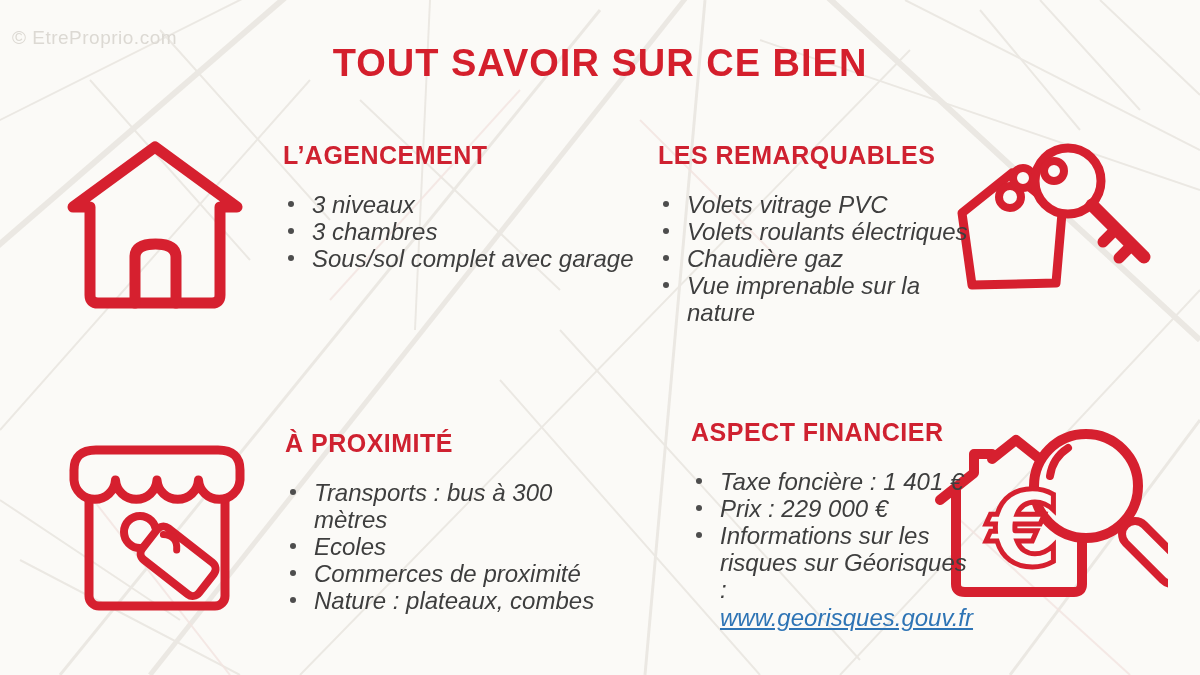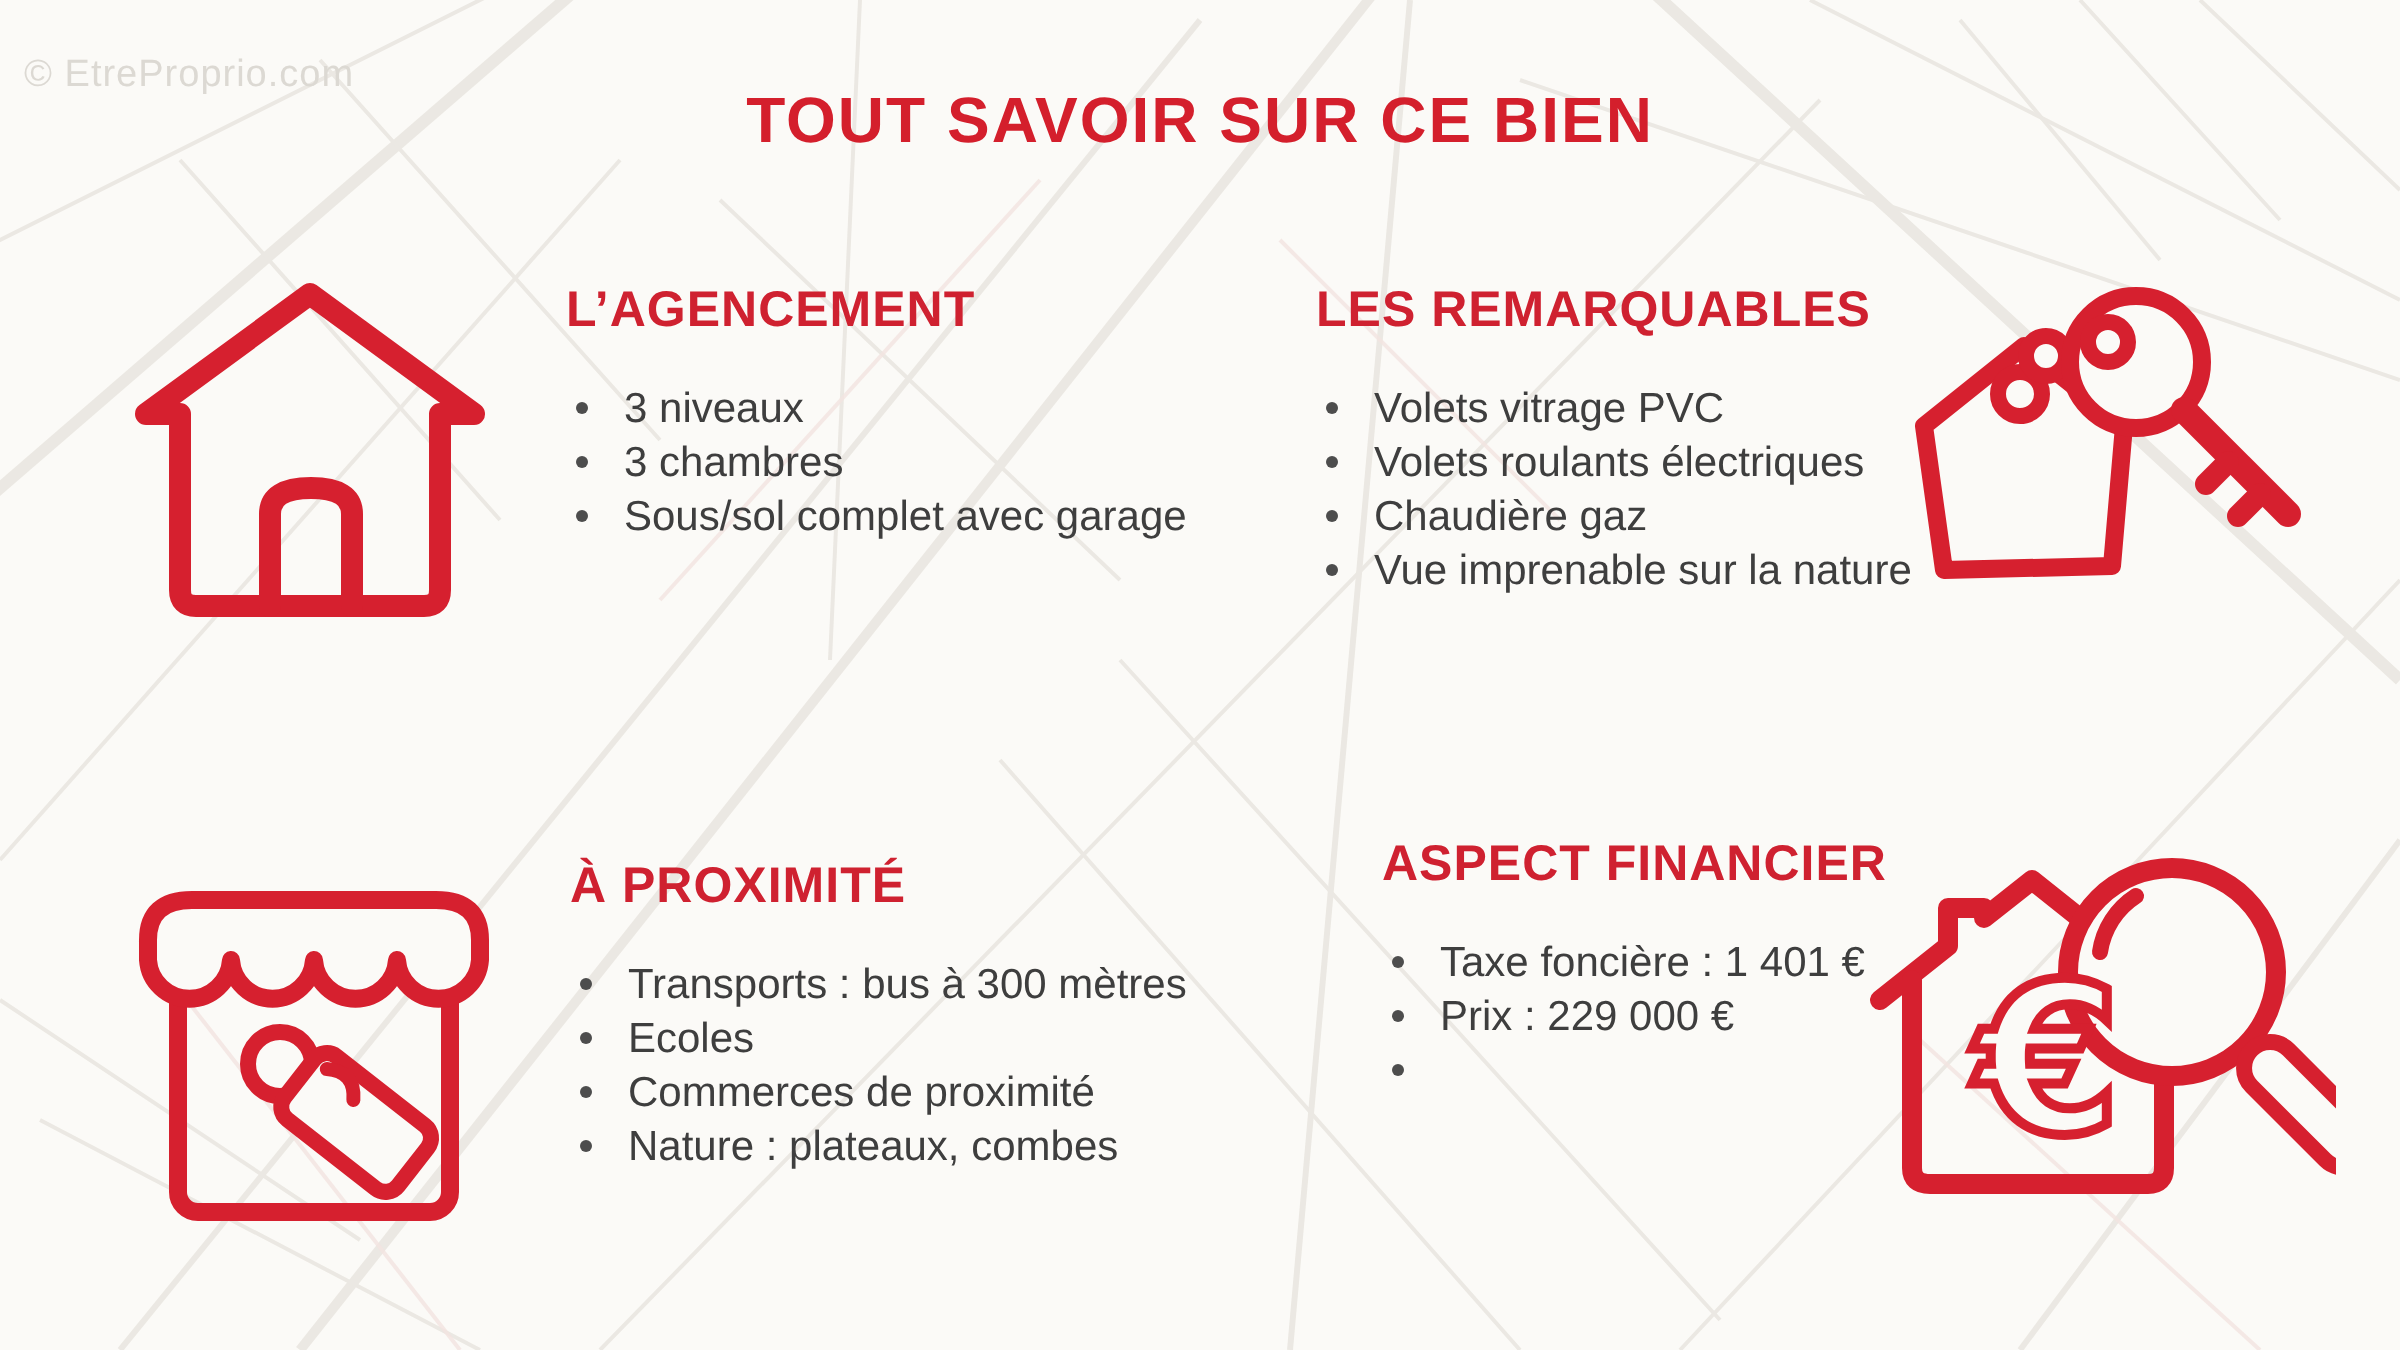--- a/index.html
+++ b/index.html
@@ -8,31 +8,31 @@
     background:#fbfaf7;
     font-family:"Liberation Sans", sans-serif;
   }
   .map-bg{position:absolute;left:0;top:0;width:1200px;height:675px;}
   .watermark{
     position:absolute;left:12px;top:27px;
     font-size:19px;color:#dcd9d3;letter-spacing:0.5px;
   }
   .title{
     position:absolute;left:0;right:0;top:42px;margin:0;text-align:center;
-    font-size:32px;font-weight:bold;letter-spacing:1px;color:#d41f2c;
+    font-size:38px;font-weight:bold;letter-spacing:1px;color:#d41f2c;
   }
   .icon{position:absolute;}
   .block{position:absolute;}
   .block h2{
     margin:0;font-size:25px;font-weight:bold;letter-spacing:0.5px;color:#cf2130;
   }
   .block ul{list-style:none;margin:21px 0 0 0;padding:0;}
   .block li{
     display:flex;align-items:flex-start;
-    font-size:21px;line-height:27px;color:#3e3e3e;
+    font-size:24px;line-height:27px;color:#3e3e3e;font-style:italic;
   }
   .dot{flex:0 0 auto;width:6px;height:6px;border-radius:50%;background:#4d4d4d;margin:10px 18px 0 5px;}
   .b1{left:283px;top:141px;width:400px;}
   .b2{left:658px;top:141px;width:330px;}
   .b3{left:285px;top:429px;width:330px;}
   .b4{left:670px;top:418px;width:278px;margin-left:21px;}
   .i-house{left:66px;top:141px;}
   .i-keys{left:944px;top:133px;}
   .i-shop{left:60px;top:412px;}
   .i-hse{left:932px;top:412px;}
@@ -183,17 +183,21 @@
       <li>
           <span class="dot"></span>
           <span>Taxe foncière : 1 401 €</span>
         </li>
       <li>
           <span class="dot"></span>
           <span>Prix : 229 000 €</span>
         </li>
       <li>
           <span class="dot"></span>
+        <span>
+          <span>Informations sur les risques sur Géorisques :</span>
+          <a href="#" class="geolink">www.georisques.gouv.fr</a>
+        </span>
       </li>
     </ul>
   </section>
 
 </div>
 
 </body></html>

